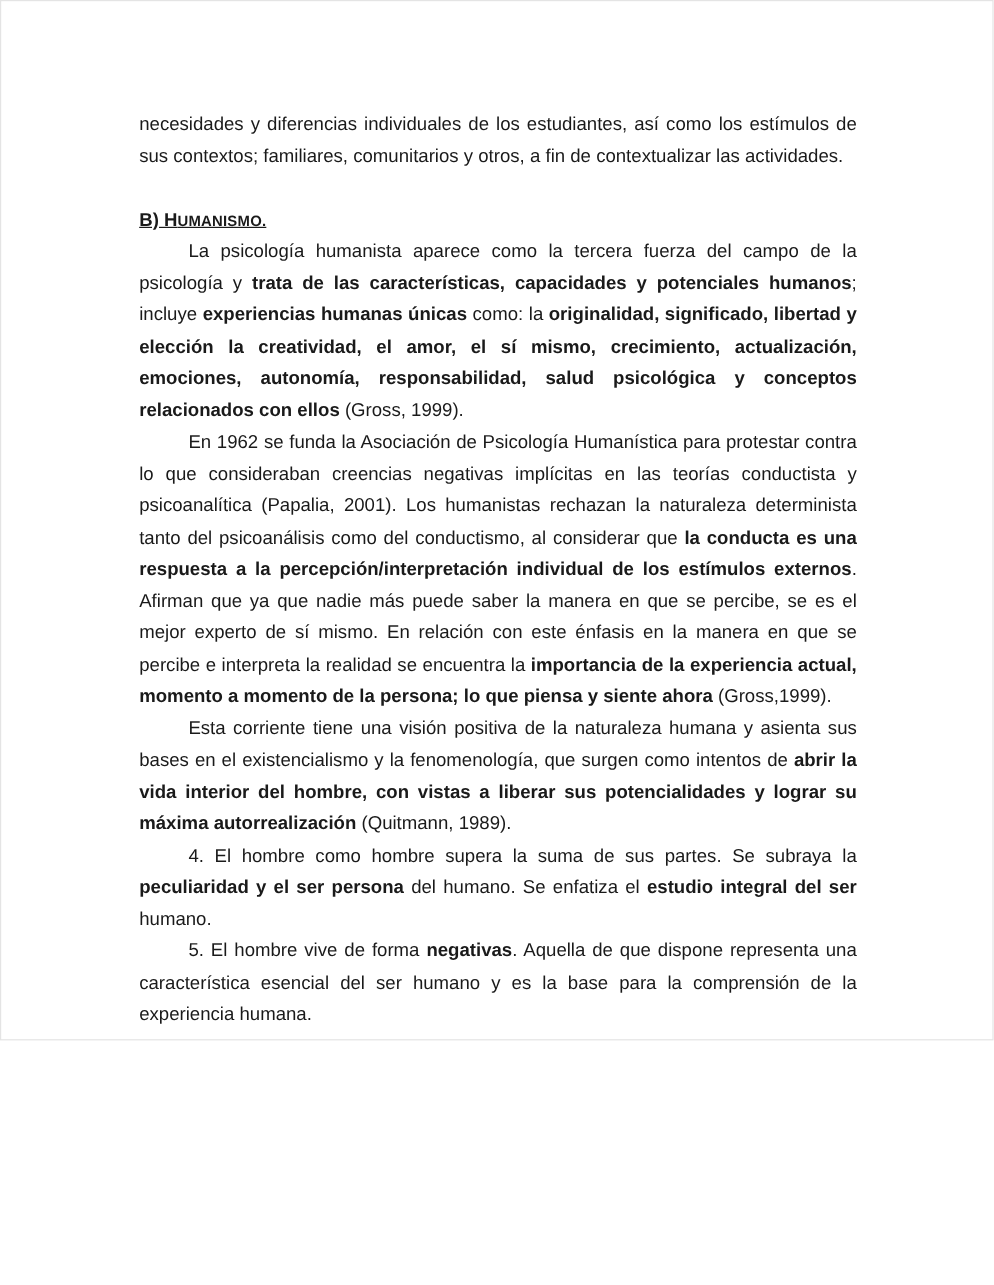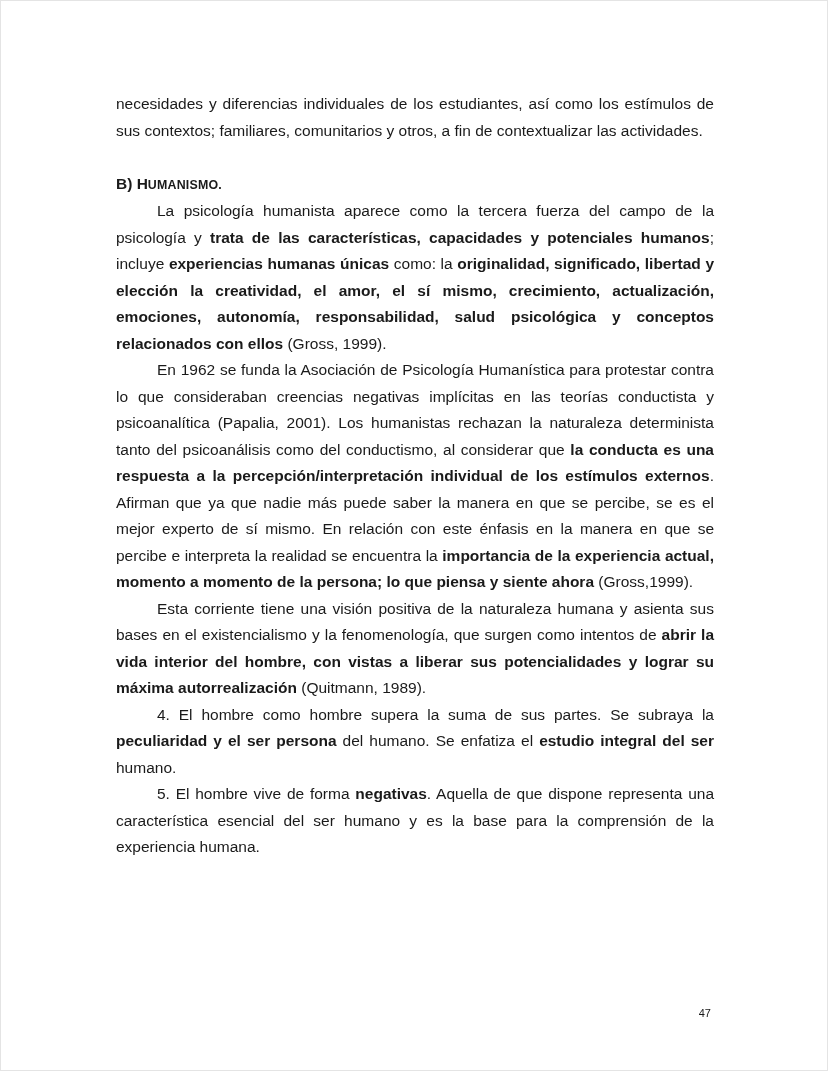--- a/index.html
+++ b/index.html
@@ -7,21 +7,21 @@
   body {
     width: 828px;
     height: 1071px;
     background: #ffffff;
     font-family: "Liberation Sans", sans-serif;
     color: #1a1a1a;
   }
   .page {
     position: relative;
     width: 828px;
-    height: 1071px;
+    height: 867px;
     background: #ffffff;
     border: 1px solid #e4e4e4;
     overflow: hidden;
   }
   .content {
     position: absolute;
     left: 115px;
     top: 90px;
     width: 598px;
   }
@@ -29,20 +29,21 @@
     margin: 0;
     font-size: 15.5px;
     line-height: 26.5px;
     text-align: justify;
   }
   p.indent { text-indent: 41px; }
   p.heading {
     margin-top: 26.5px;
     font-weight: bold;
     text-align: left;
+    text-decoration: underline;
   }
   .bold { font-weight: bold; }
   .smallcaps { font-size: 12.4px; letter-spacing: 0.2px; }
   .page-number {
     position: absolute;
     top: 1002px;
     right: 116px;
     font-size: 11px;
     line-height: 20px;
   }

